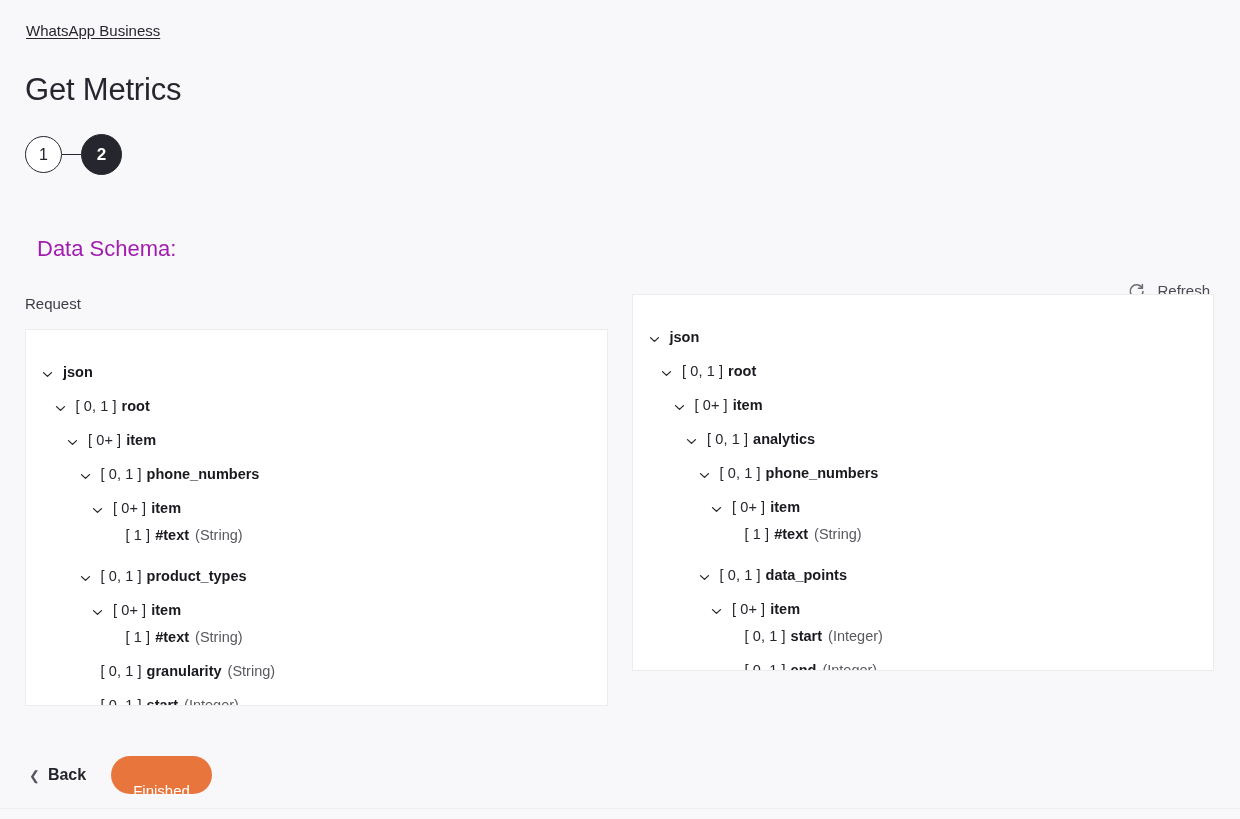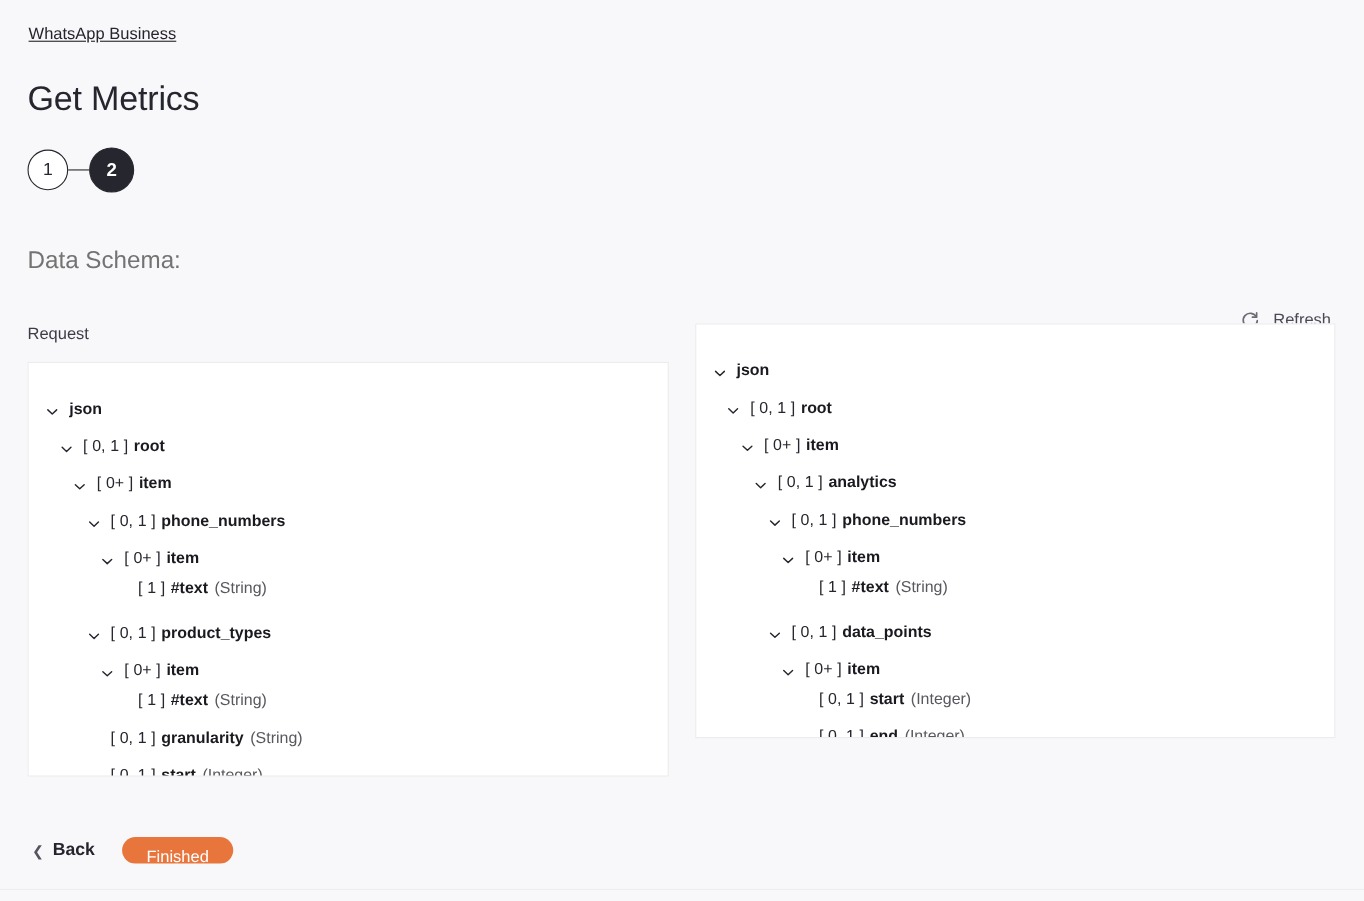--- a/index.html
+++ b/index.html
@@ -78,25 +78,25 @@
     width: 19px;
     height: 1.4px;
     background: #26262e;
     flex: 0 0 auto;
   }
 
   
   .section-title {
     position: absolute;
     left: 25px; top: 222px;
-    margin: 0;
+    margin: 12px;
     font-size: 22px;
     font-weight: 400;
     line-height: 30px;
-    color: #737373;
+    color: #a21caf;
   }
 
   
   .refresh-btn {
     position: absolute;
     right: 26px; top: 279px;
     display: flex;
     align-items: center;
     gap: 11px;
     font-size: 15px;
@@ -193,22 +193,22 @@
     margin-right: 21px;
   }
   .back-btn .chev { color: #55555f; font-weight: 400; font-size: 13px; line-height: 1; }
   .pill {
     border: none;
     border-radius: 22px;
     font-family: inherit;
     font-size: 15px;
     color: #ffffff;
     cursor: pointer;
-    height: 24px;
-    padding: 0 22px;
+    height: 38px;
+    padding: 16px 22px;
     line-height: 38px;
   }
   .pill.primary { background: #e8763c; margin-right: 25px; }
   .pill.secondary { background: #8e8e98; }
 
   .footer-divider {
     position: absolute;
     left: 0; top: 808px;
     width: 1240px;
     height: 1px;

